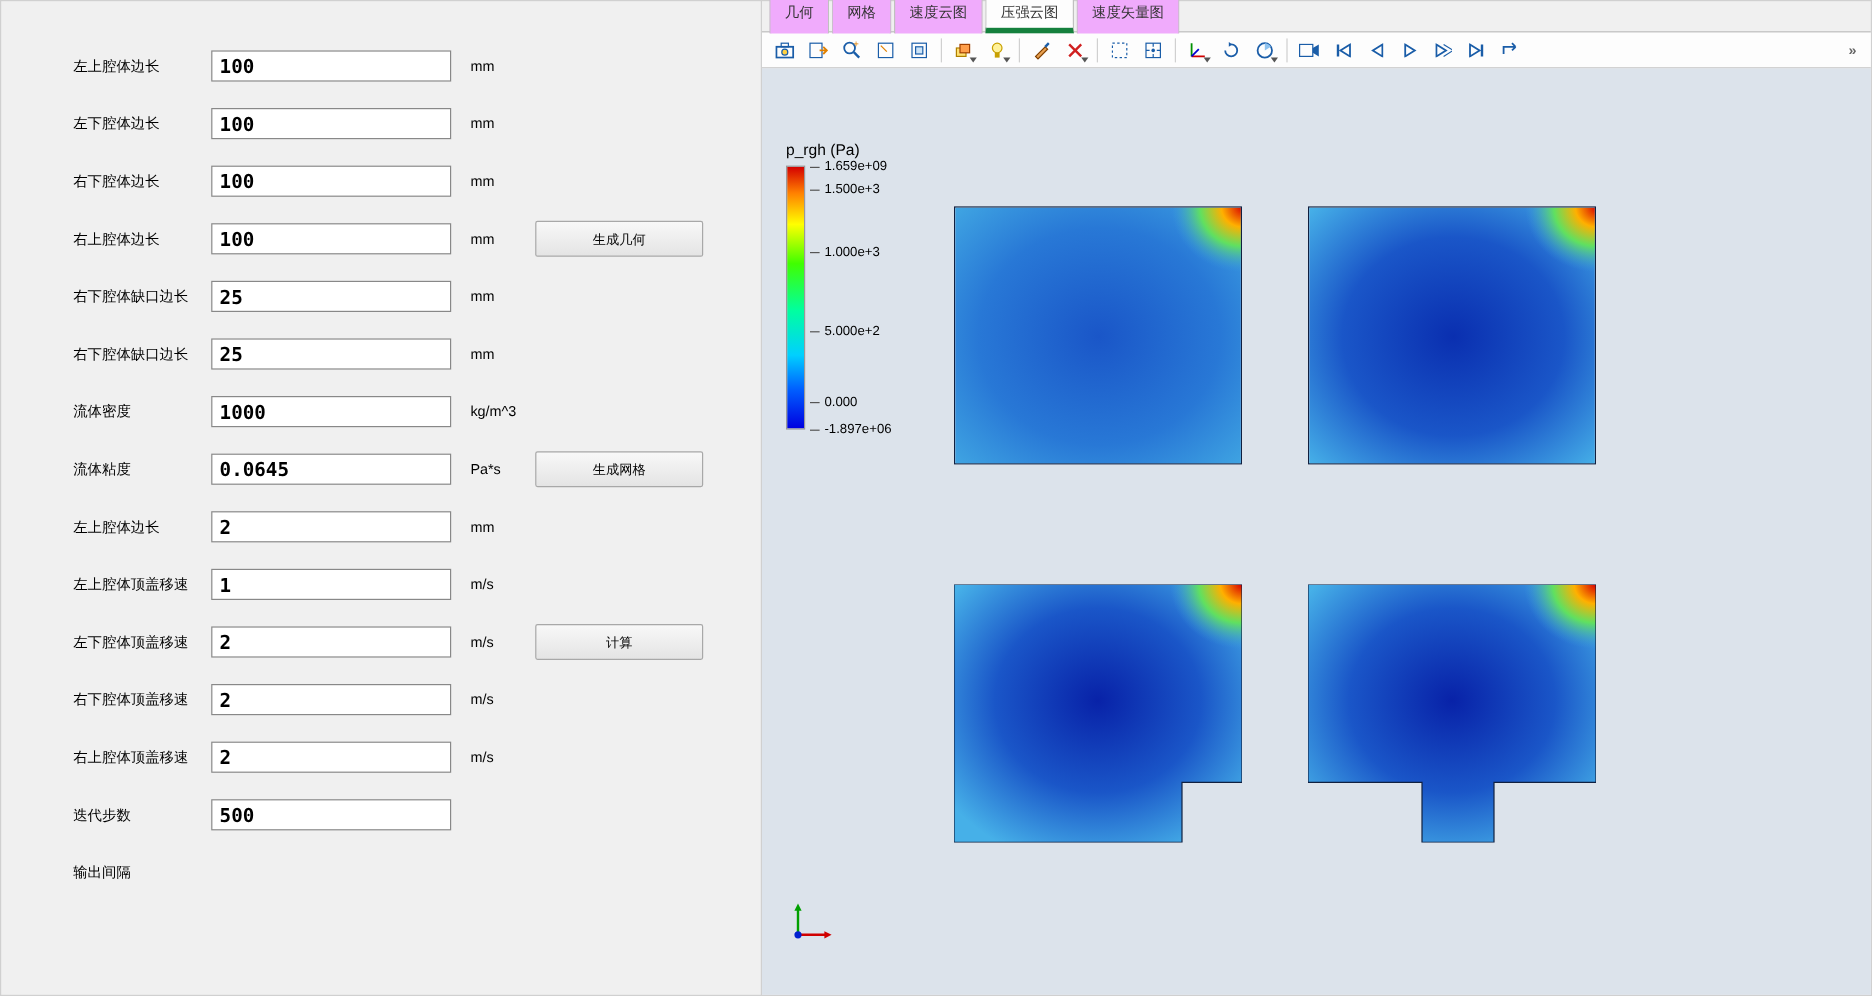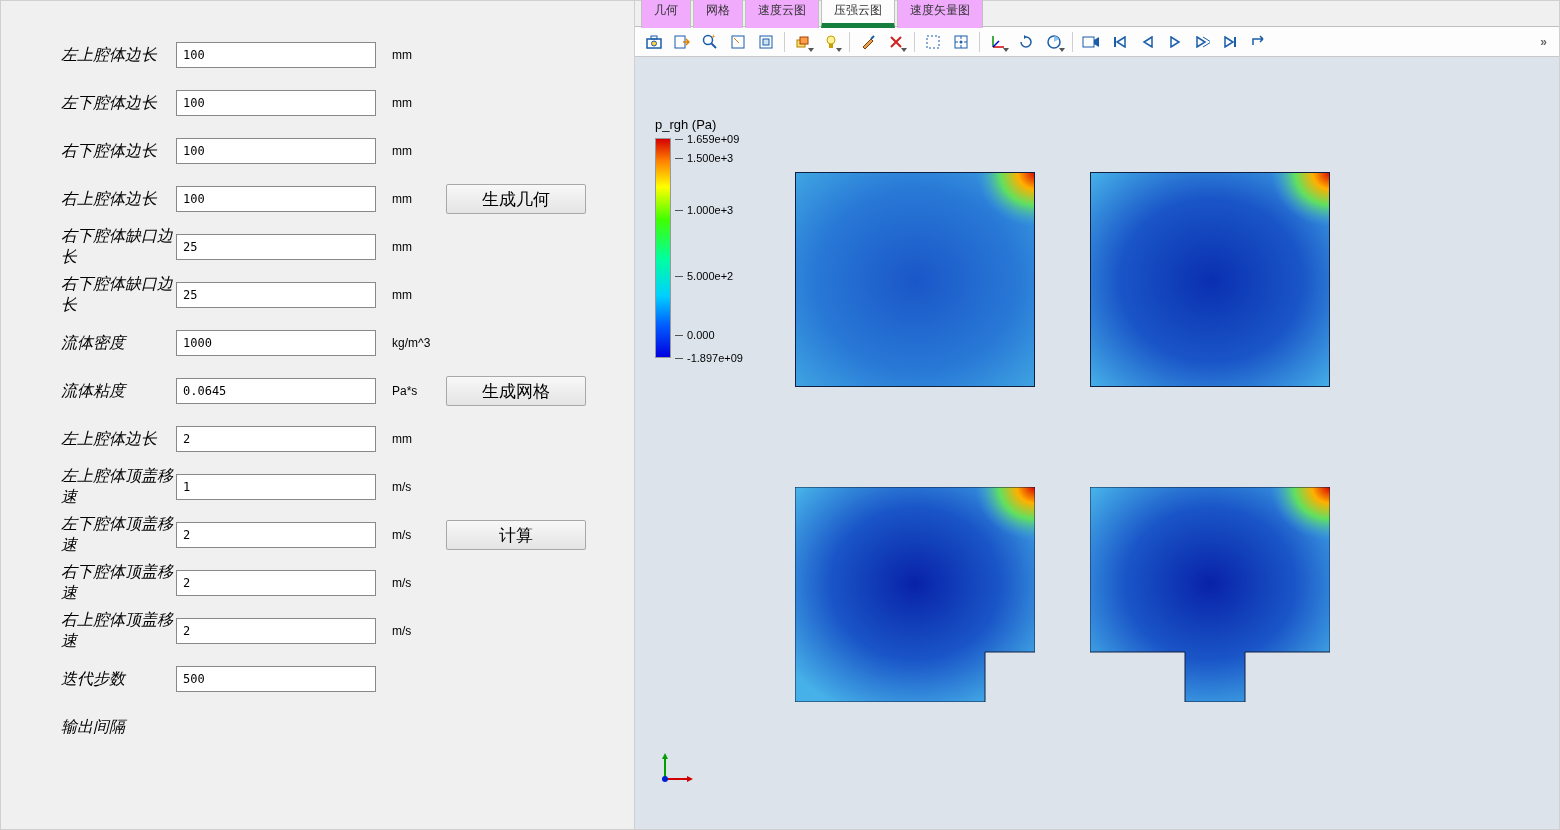--- a/index.html
+++ b/index.html
@@ -1,24 +1,24 @@
 <!DOCTYPE html>
 <html><head>
 <meta charset="utf-8">
 <style>
   * { box-sizing: border-box; margin: 0; padding: 0; }
   html, body { width: 1560px; height: 830px; font-family: "Microsoft YaHei", Arial, sans-serif; font-size: 12px; background: #f0f0f0; overflow: hidden; }
   .app { display: flex; width: 100%; height: 100%; }
   .panel-left { width: 635px; height: 100%; background: #f0f0f0; border: 1px solid #d0d0d0; padding: 30px 10px 10px 60px; }
   .form-row { display: flex; align-items: center; height: 48px; }
-  .form-label { width: 115px; color: #000; font-size: 16px; font-style: italic; }
-  .form-input { width: 200px; height: 26px; border: 1px solid #888; background: #fff; padding: 2px 6px; font-size: 12px; font-family: monospace; }
+  .form-label { width: 115px; color: #000; font-size: 12px; }
+  .form-input { width: 200px; height: 26px; border: 1px solid #888; background: #fff; padding: 2px 6px; font-size: 16px; font-family: monospace; font-weight: bold; }
   .form-unit { width: 70px; padding-left: 16px; color: #000; font-size: 12px; }
   .button-holder { width: 150px; display: flex; align-items: center; }
-  .action-btn { width: 140px; height: 30px; border: 1px solid #a8a8a8; background: linear-gradient(#f8f8f8,#e4e4e4); font-size: 17px; cursor: pointer; border-radius:2px;}
+  .action-btn { width: 140px; height: 30px; border: 1px solid #a8a8a8; background: linear-gradient(#f8f8f8,#e4e4e4); font-size: 11px; cursor: pointer; border-radius:2px;}
   .panel-right { flex: 1; height: 100%; background: #f0f0f0; border:1px solid #d0d0d0; border-left:none; display:flex; flex-direction:column; }
   .tabs { display: flex; align-items: flex-end; padding-left:6px; position:relative; height:26px; }
   .tab { padding: 4px 12px; border:1px solid #c0c0c0; border-bottom:none; background:#f0abfc; font-size:12px; margin-right:2px; cursor:pointer; position:relative; top:1px; border-radius:3px 3px 0 0; color:#333;}
   .tab.active { background:#fdfdfd; border-bottom:5px solid #15803d; }
   .tab-underline { position:absolute; left:0; right:0; bottom:0; height:1px; background:#c0c0c0; }
   .toolbar { height:30px; background:#fdfdfd; border-bottom:1px solid #c8c8c8; display:flex; align-items:center; padding:0 6px; gap:2px;}
   .tbtn { width:26px; height:24px; display:flex; align-items:center; justify-content:center; border:1px solid transparent; border-radius:2px; cursor:pointer; position:relative;}
   .dropdown-arrow { position:absolute; right:1px; bottom:1px; width:0; height:0; border-left:3px solid transparent; border-right:3px solid transparent; border-top:4px solid #555;}
   .sep { width:1px; height:20px; background:#d0d0d0; margin:0 3px;}
   .overflow { margin-left:auto; font-weight:bold; color:#666; cursor:pointer; padding:0 6px;}
@@ -294,21 +294,21 @@
       <div class="legend">
         <div class="legend-title">p_rgh (Pa)</div>
         <div class="legend-body">
           <div class="legend-bar"></div>
           <div class="legend-ticks">
             <div class="legend-tick" style="top:-5px">1.659e+09</div>
             <div class="legend-tick" style="top:14px">1.500e+3</div>
             <div class="legend-tick" style="top:66px">1.000e+3</div>
             <div class="legend-tick" style="top:132px">5.000e+2</div>
             <div class="legend-tick" style="top:191px">0.000</div>
-            <div class="legend-tick" style="top:214px">-1.897e+09</div>
+            <div class="legend-tick" style="top:214px">-1.897e+06</div>
           </div>
         </div>
       </div>
 
       <svg class="cavity" style="left:160px; top:115px;" width="240" height="215">
         <defs>
           <radialGradient id="g1" cx="50%" cy="50%" r="70%">
               <stop offset="0%" stop-color="#1a56c8"></stop>
               <stop offset="60%" stop-color="#2878d6"></stop>
               <stop offset="100%" stop-color="#3fa4e2"></stop>

